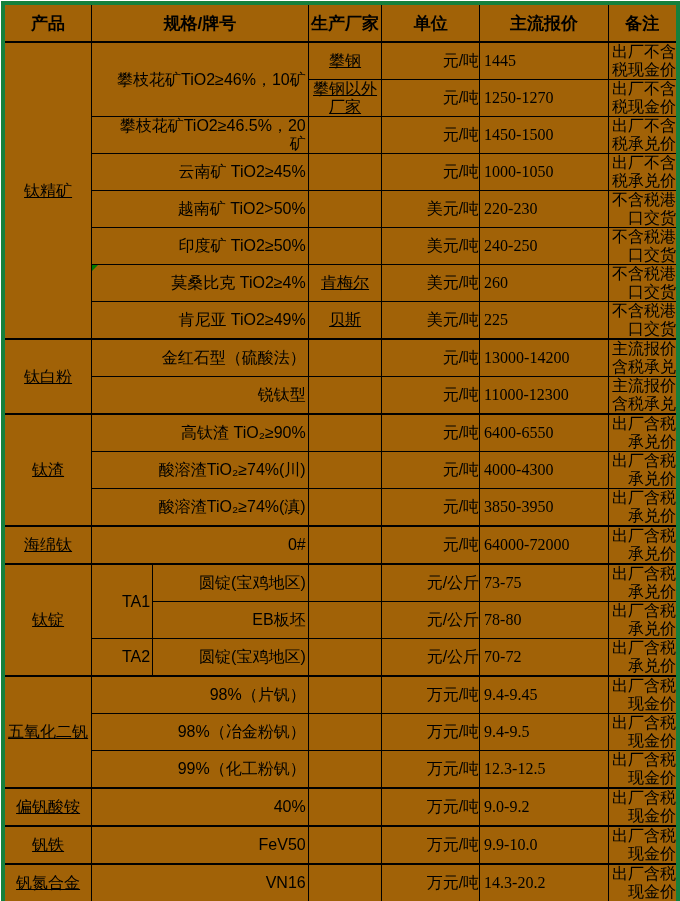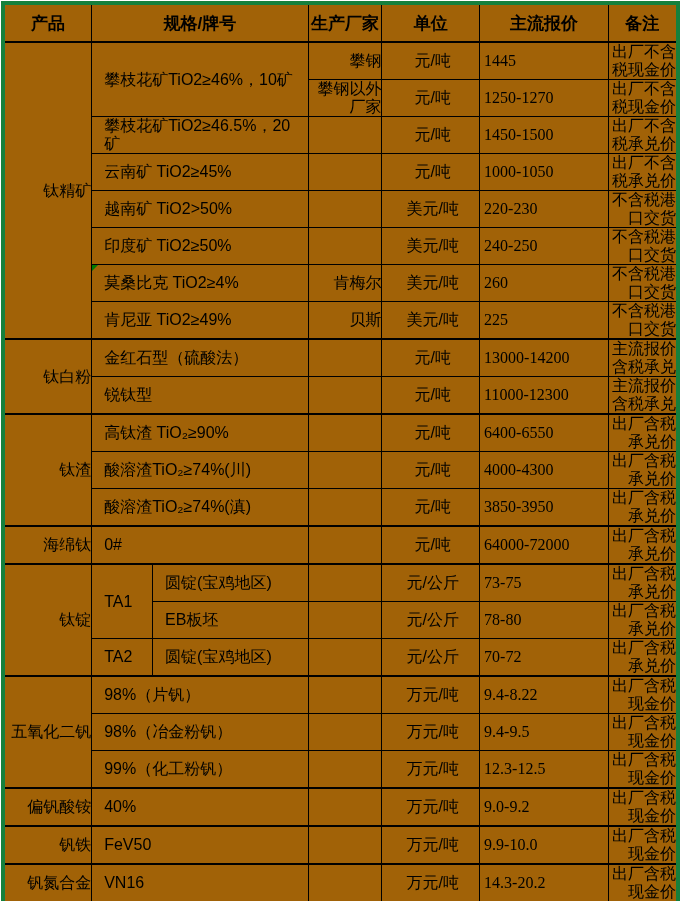--- a/index.html
+++ b/index.html
@@ -36,23 +36,23 @@
   }
   td {
     font-size: 16px;
     height: 36px;
     line-height: 18px;
   }
   tr.section-start th,
   tr.section-start td {
     border-top: 2px solid #000000;
   }
-  .cell-product, .cell-vendor { text-align: right; }
-  .cell-spec, .cell-speca, .cell-specb { text-align: left; padding-left: 12px; padding-right: 2px; margin-left: 12px; }
-  .cell-unit   { text-align: center; padding-left: 4px; }
+  .cell-product, .cell-vendor { text-align: center; text-decoration: underline; }
+  .cell-spec, .cell-speca, .cell-specb { text-align: right; padding-left: 12px; padding-right: 2px; margin-left: 12px; }
+  .cell-unit   { text-align: right; padding-left: 4px; }
   .cell-price  { text-align: left; padding-left: 4px; font-family: Liberation Serif, serif; }
   .cell-note   { text-align: right; padding-left: 1px; word-break: break-all; }
   .corner-marker {
     position: absolute;
     top: 0;
     left: 0;
     width: 0;
     height: 0;
     border-top: 6px solid #007A00;
     border-right: 6px solid transparent;
@@ -205,21 +205,21 @@
         <td class="cell-vendor"><span></span></td>
         <td class="cell-unit"><span>元/公斤</span></td>
         <td class="cell-price"><span>70-72</span></td>
         <td class="cell-note"><span>出厂含税承兑价</span></td>
       </tr>
       <tr class="section-start">
         <td class="cell-product" rowspan="3"><span>五氧化二钒</span></td>
         <td class="cell-spec" colspan="2"><span>98%（片钒）</span></td>
         <td class="cell-vendor"><span></span></td>
         <td class="cell-unit"><span>万元/吨</span></td>
-        <td class="cell-price"><span>9.4-8.22</span></td>
+        <td class="cell-price"><span>9.4-9.45</span></td>
         <td class="cell-note"><span>出厂含税现金价</span></td>
       </tr>
       <tr>
         <td class="cell-spec" colspan="2"><span>98%（冶金粉钒）</span></td>
         <td class="cell-vendor"><span></span></td>
         <td class="cell-unit"><span>万元/吨</span></td>
         <td class="cell-price"><span>9.4-9.5</span></td>
         <td class="cell-note"><span>出厂含税现金价</span></td>
       </tr>
       <tr>

